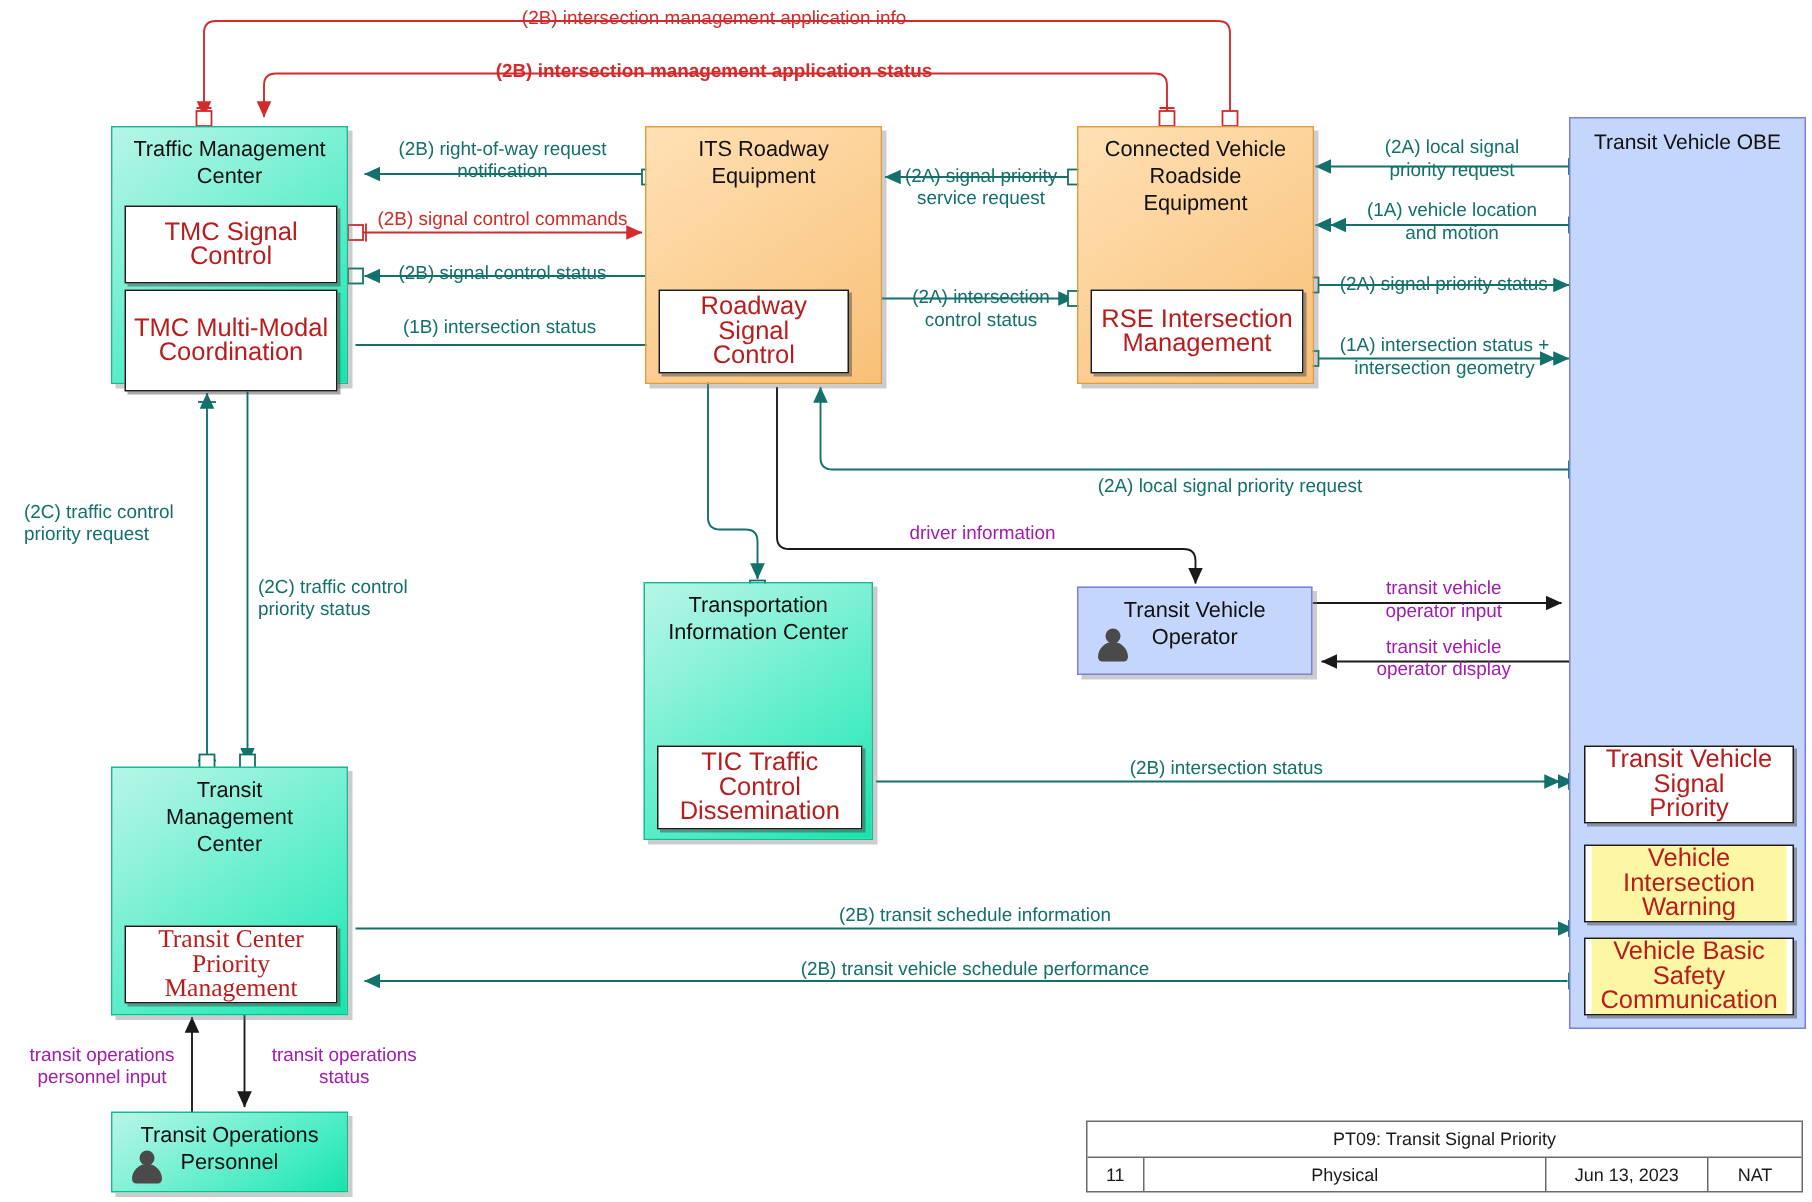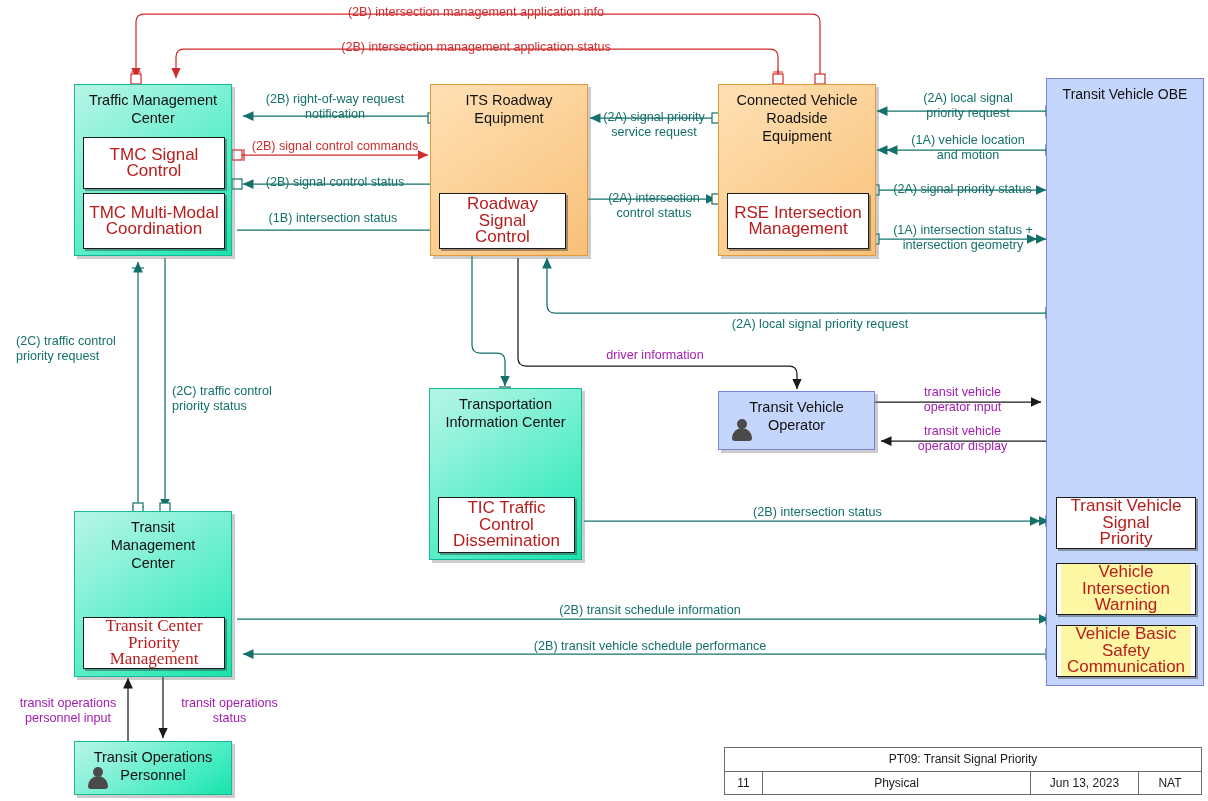--- a/index.html
+++ b/index.html
@@ -187,21 +187,21 @@
         <rect x="815" y="74" width="10" height="10"></rect>
       </g>
     </g>
   </svg>
 
   <div class="node teal shadow" style="left:74px;top:84px;width:158px;height:172px;">
     <div class="title">Traffic Management<br>Center</div>
     <div class="fn" style="left:8px;top:52px;width:142px;height:52px;">
       <span>TMC Signal Control</span>
     </div>
-    <div class="fn" style="left:8px;top:108px;width:142px;height:56px;">
+    <div class="fn" style="left:8px;top:108px;width:142px;height:68px;">
       <span>TMC Multi-Modal<br>Coordination</span>
     </div>
   </div>
 
   <div class="node orange shadow" style="left:430px;top:84px;width:158px;height:172px;">
     <div class="title">ITS Roadway<br>Equipment</div>
     <div class="fn" style="left:8px;top:108px;width:127px;height:56px;">
       <span>Roadway Signal<br>Control</span>
     </div>
   </div>
@@ -250,21 +250,21 @@
 
   <div class="node teal shadow" style="left:74px;top:741px;width:158px;height:54px;">
     <div class="title">Transit Operations<br>Personnel</div>
     <div class="person" style="left:12px;top:24px;">
       <div class="head"></div>
         <div class="body"></div>
     </div>
   </div>
 
   <div class="lbl red" style="left:258px;top:5px;width:436px;">(2B) intersection management application info</div>
-  <div class="lbl red" style="left:258px;top:40px;width:436px;">(2B) intersection management application status</div>
+  <div class="lbl red" style="left:258px;top:40px;width:436px;font-weight:bold;">(2B) intersection management application status</div>
   <div class="lbl" style="left:245px;top:92px;width:180px;">(2B) right-of-way request<br>notification</div>
   <div class="lbl red" style="left:245px;top:139px;width:180px;">(2B) signal control commands</div>
   <div class="lbl" style="left:245px;top:175px;width:180px;">(2B) signal control status</div>
   <div class="lbl" style="left:238px;top:211px;width:190px;">(1B) intersection status</div>
   <div class="lbl" style="left:593px;top:110px;width:122px;">(2A) signal priority<br>service request</div>
   <div class="lbl" style="left:593px;top:191px;width:122px;">(2A) intersection<br>control status</div>
   <div class="lbl" style="left:888px;top:91px;width:160px;">(2A) local signal<br>priority request</div>
   <div class="lbl" style="left:888px;top:133px;width:160px;">(1A) vehicle location<br>and motion</div>
   <div class="lbl" style="left:880px;top:182px;width:165px;">(2A) signal priority status</div>
   <div class="lbl" style="left:878px;top:223px;width:170px;">(1A) intersection status +<br>intersection geometry</div>

